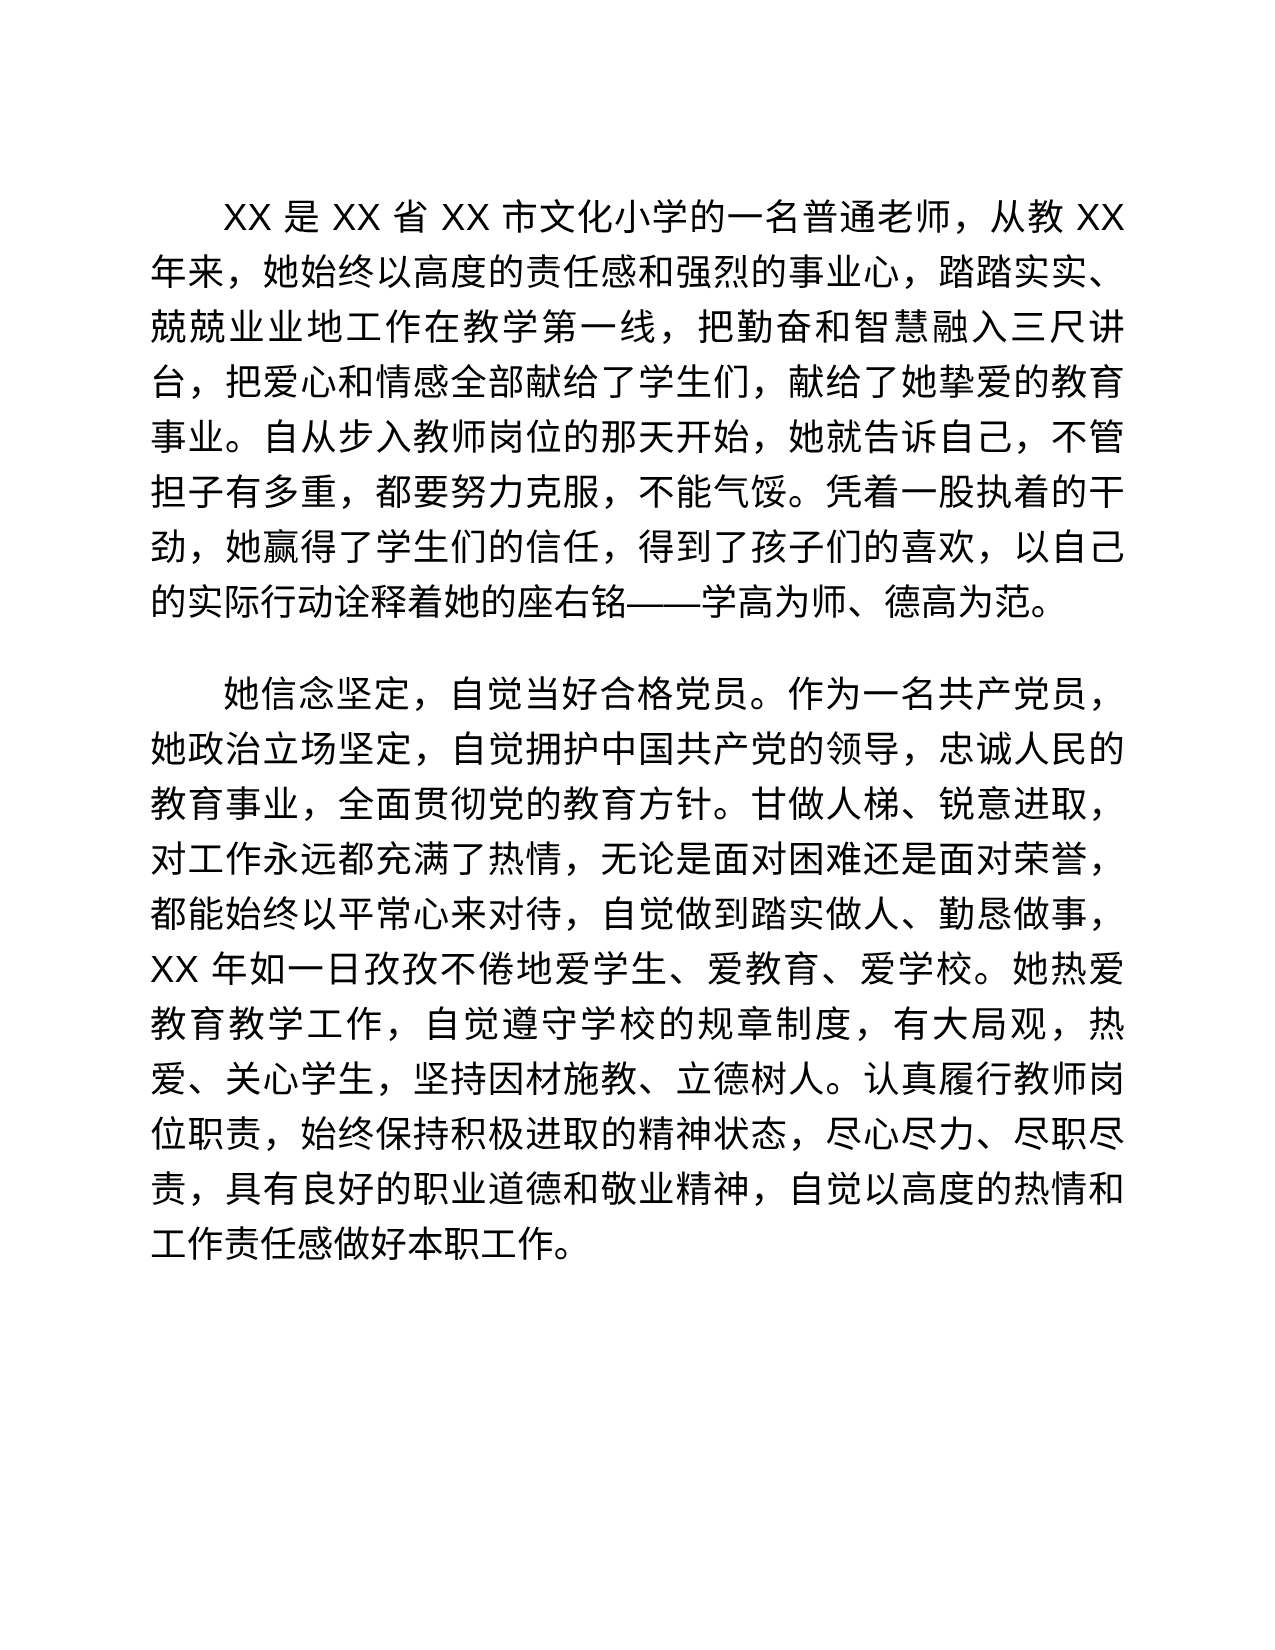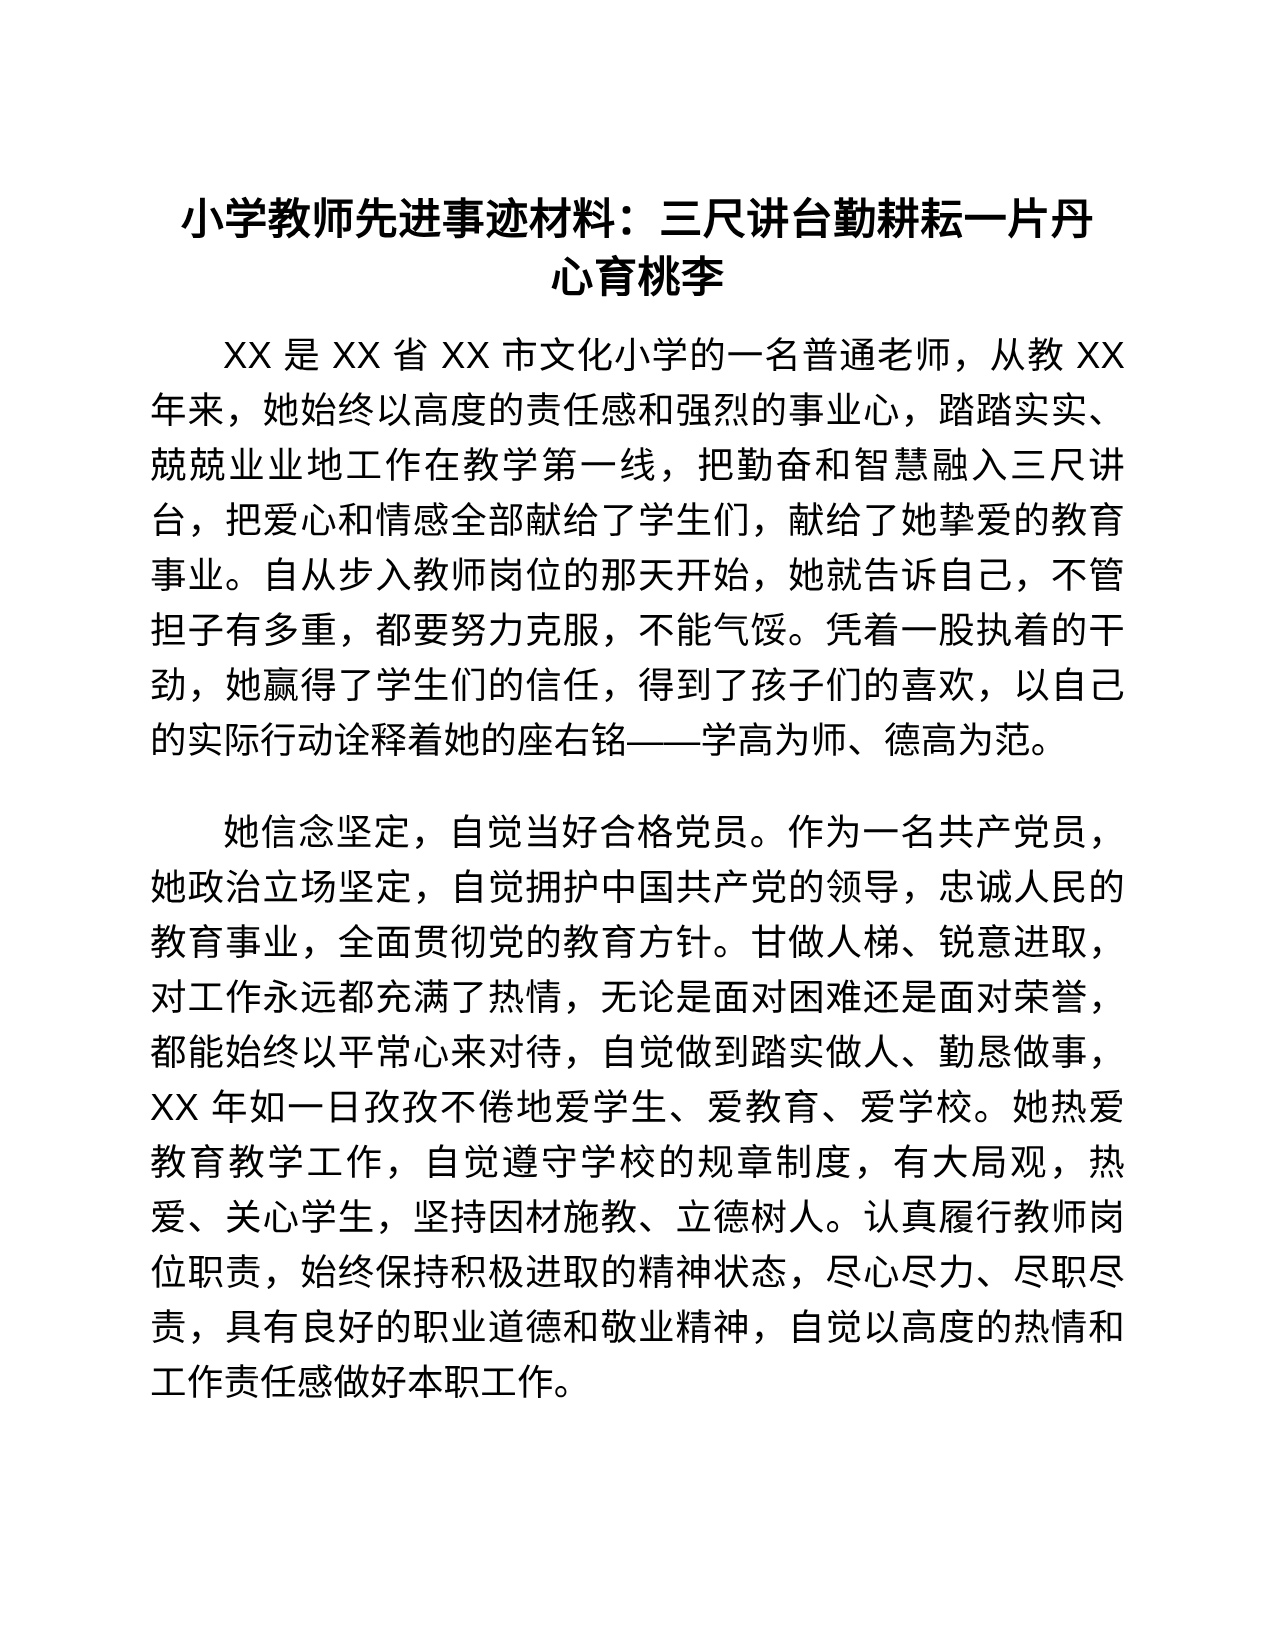--- a/index.html
+++ b/index.html
@@ -56,21 +56,20 @@
     margin-top: 37px;
   }
 </style>
 </head>
 <body>
 
 <div class="page">
 
   <div class="page-body">
 
-    <h1 class="doc-title">小学教师先进事迹材料：三尺讲台勤耕耘一片丹心育桃李</h1>
 
     <p class="doc-paragraph">XX 是 XX 省 XX 市文化小学的一名普通老师，从教 XX 年来，她始终以高度的责任感和强烈的事业心，踏踏实实、兢兢业业地工作在教学第一线，把勤奋和智慧融入三尺讲台，把爱心和情感全部献给了学生们，献给了她挚爱的教育事业。自从步入教师岗位的那天开始，她就告诉自己，不管担子有多重，都要努力克服，不能气馁。凭着一股执着的干劲，她赢得了学生们的信任，得到了孩子们的喜欢，以自己的实际行动诠释着她的座右铭——学高为师、德高为范。</p>
 
     <p class="doc-paragraph spaced-top">她信念坚定，自觉当好合格党员。作为一名共产党员，她政治立场坚定，自觉拥护中国共产党的领导，忠诚人民的教育事业，全面贯彻党的教育方针。甘做人梯、锐意进取，对工作永远都充满了热情，无论是面对困难还是面对荣誉，都能始终以平常心来对待，自觉做到踏实做人、勤恳做事，XX 年如一日孜孜不倦地爱学生、爱教育、爱学校。她热爱教育教学工作，自觉遵守学校的规章制度，有大局观，热爱、关心学生，坚持因材施教、立德树人。认真履行教师岗位职责，始终保持积极进取的精神状态，尽心尽力、尽职尽责，具有良好的职业道德和敬业精神，自觉以高度的热情和工作责任感做好本职工作。</p>
 
   </div>
 
 </div>
 
 </body></html>

